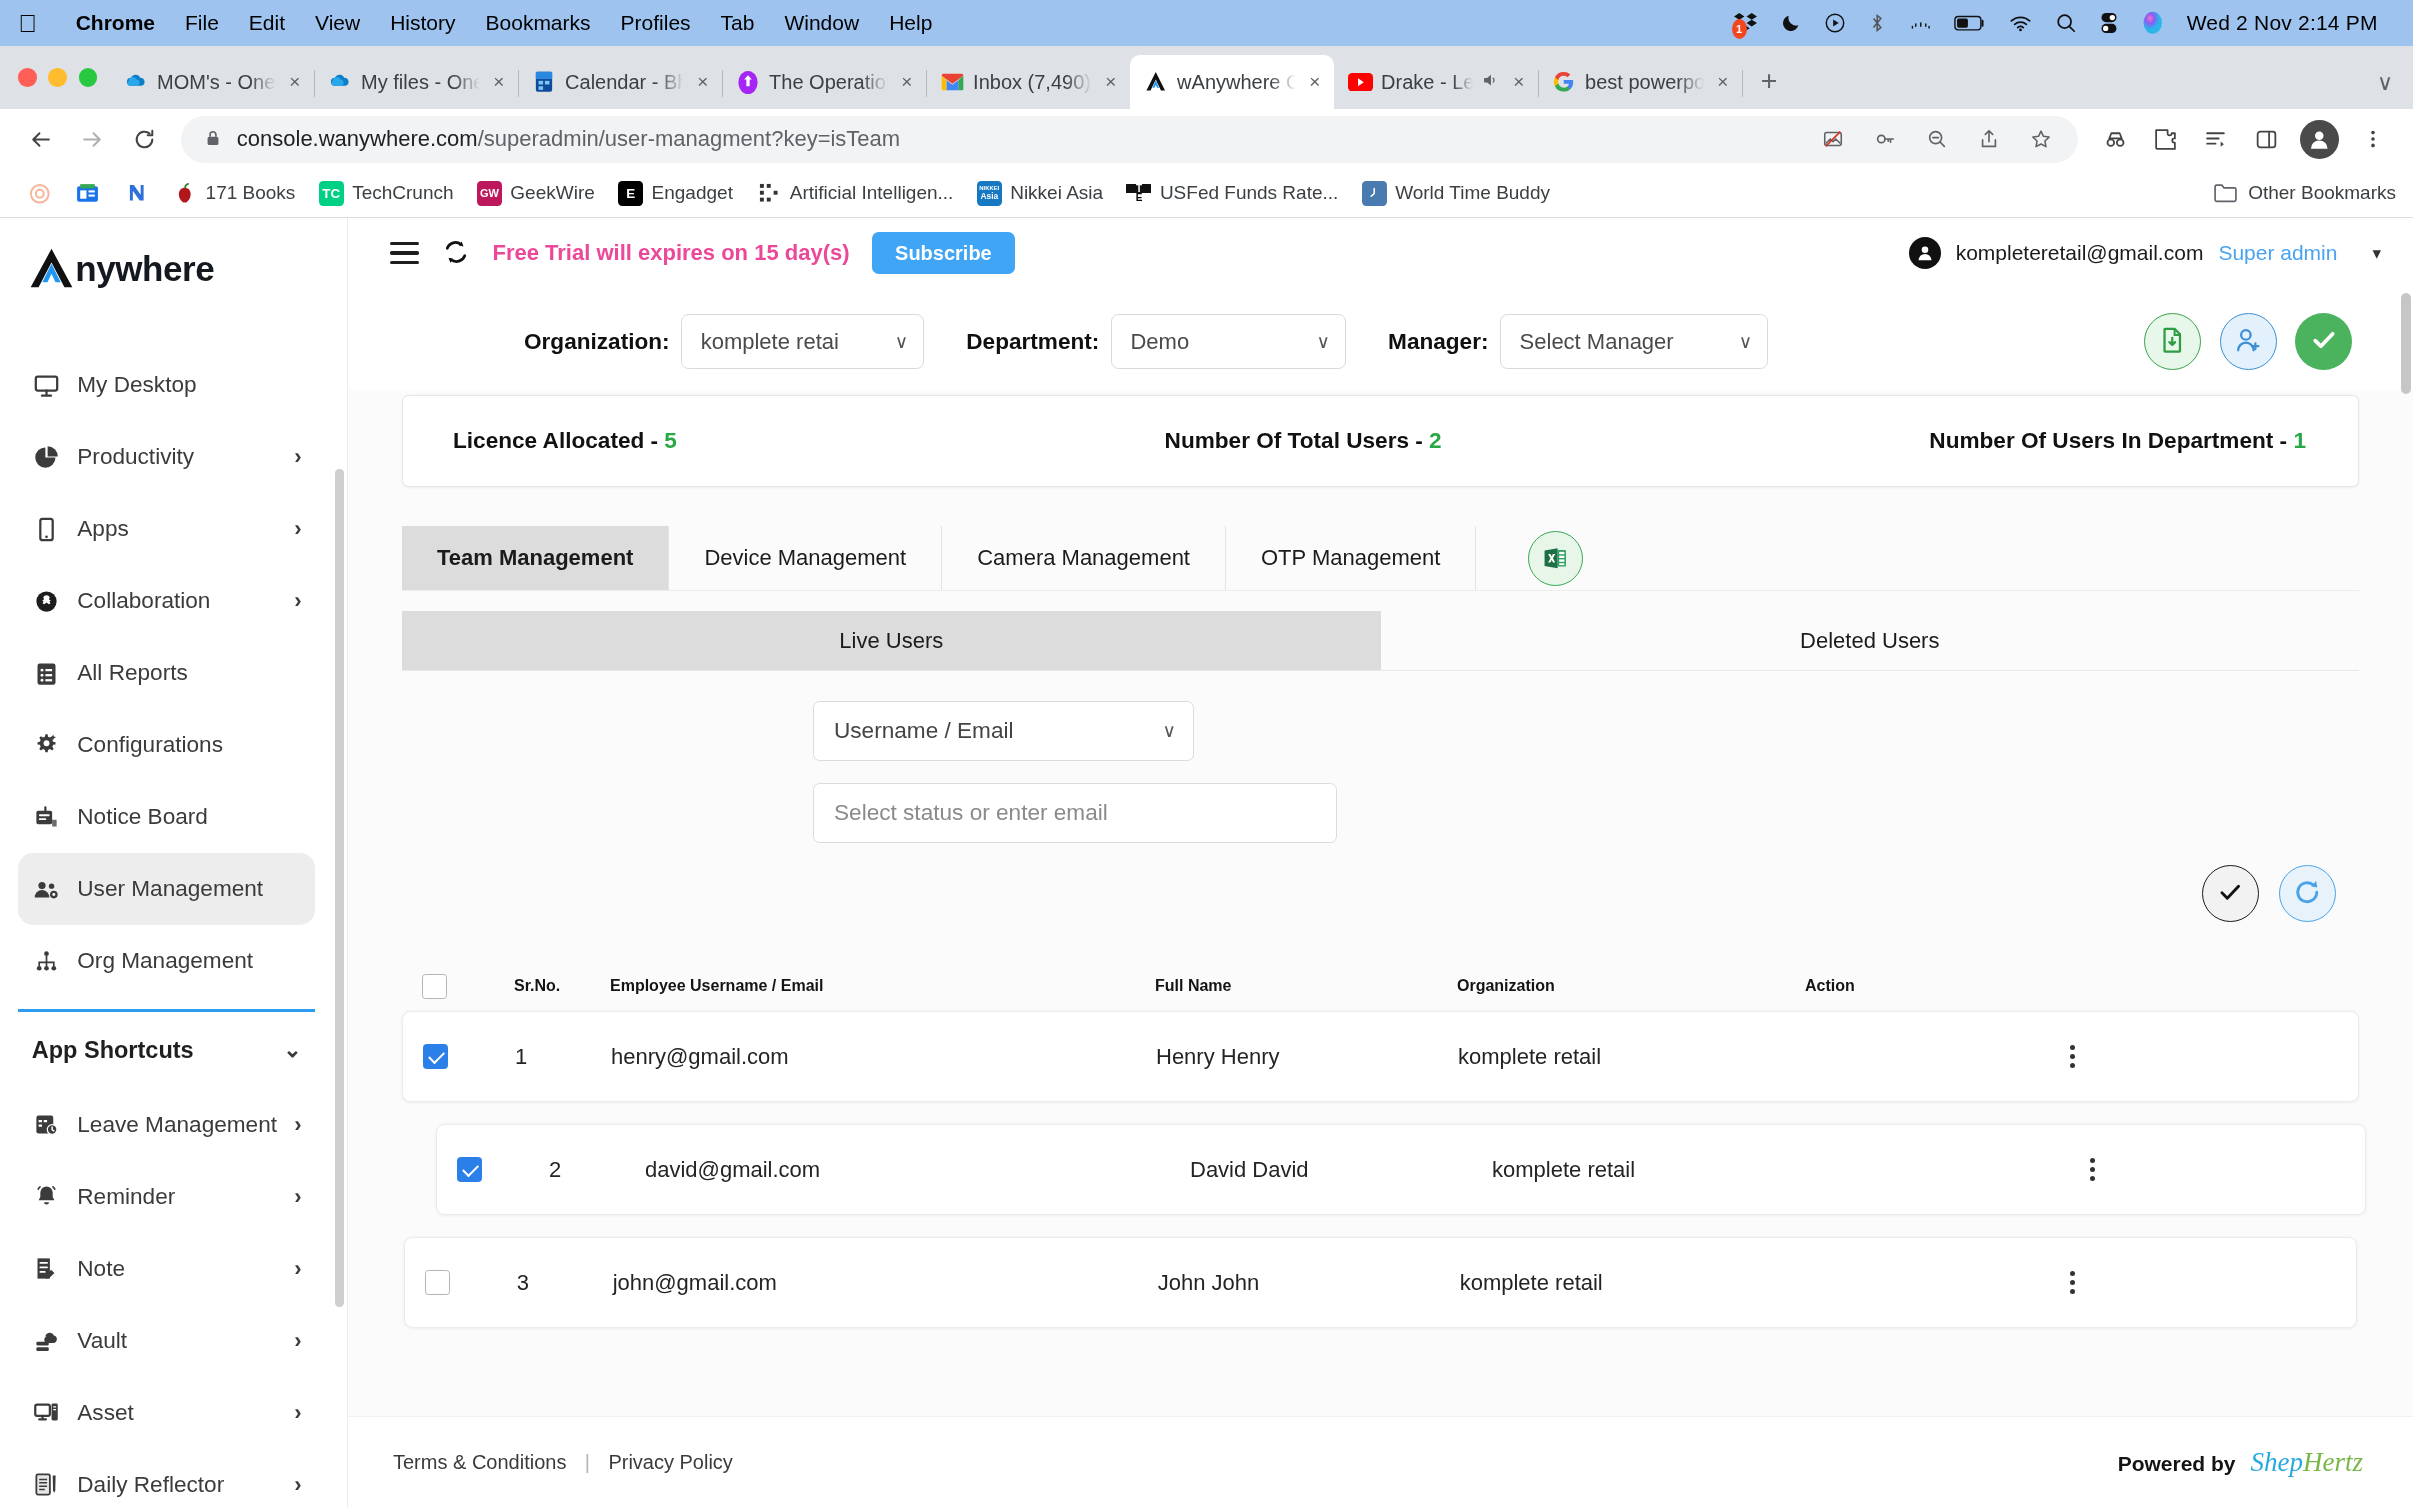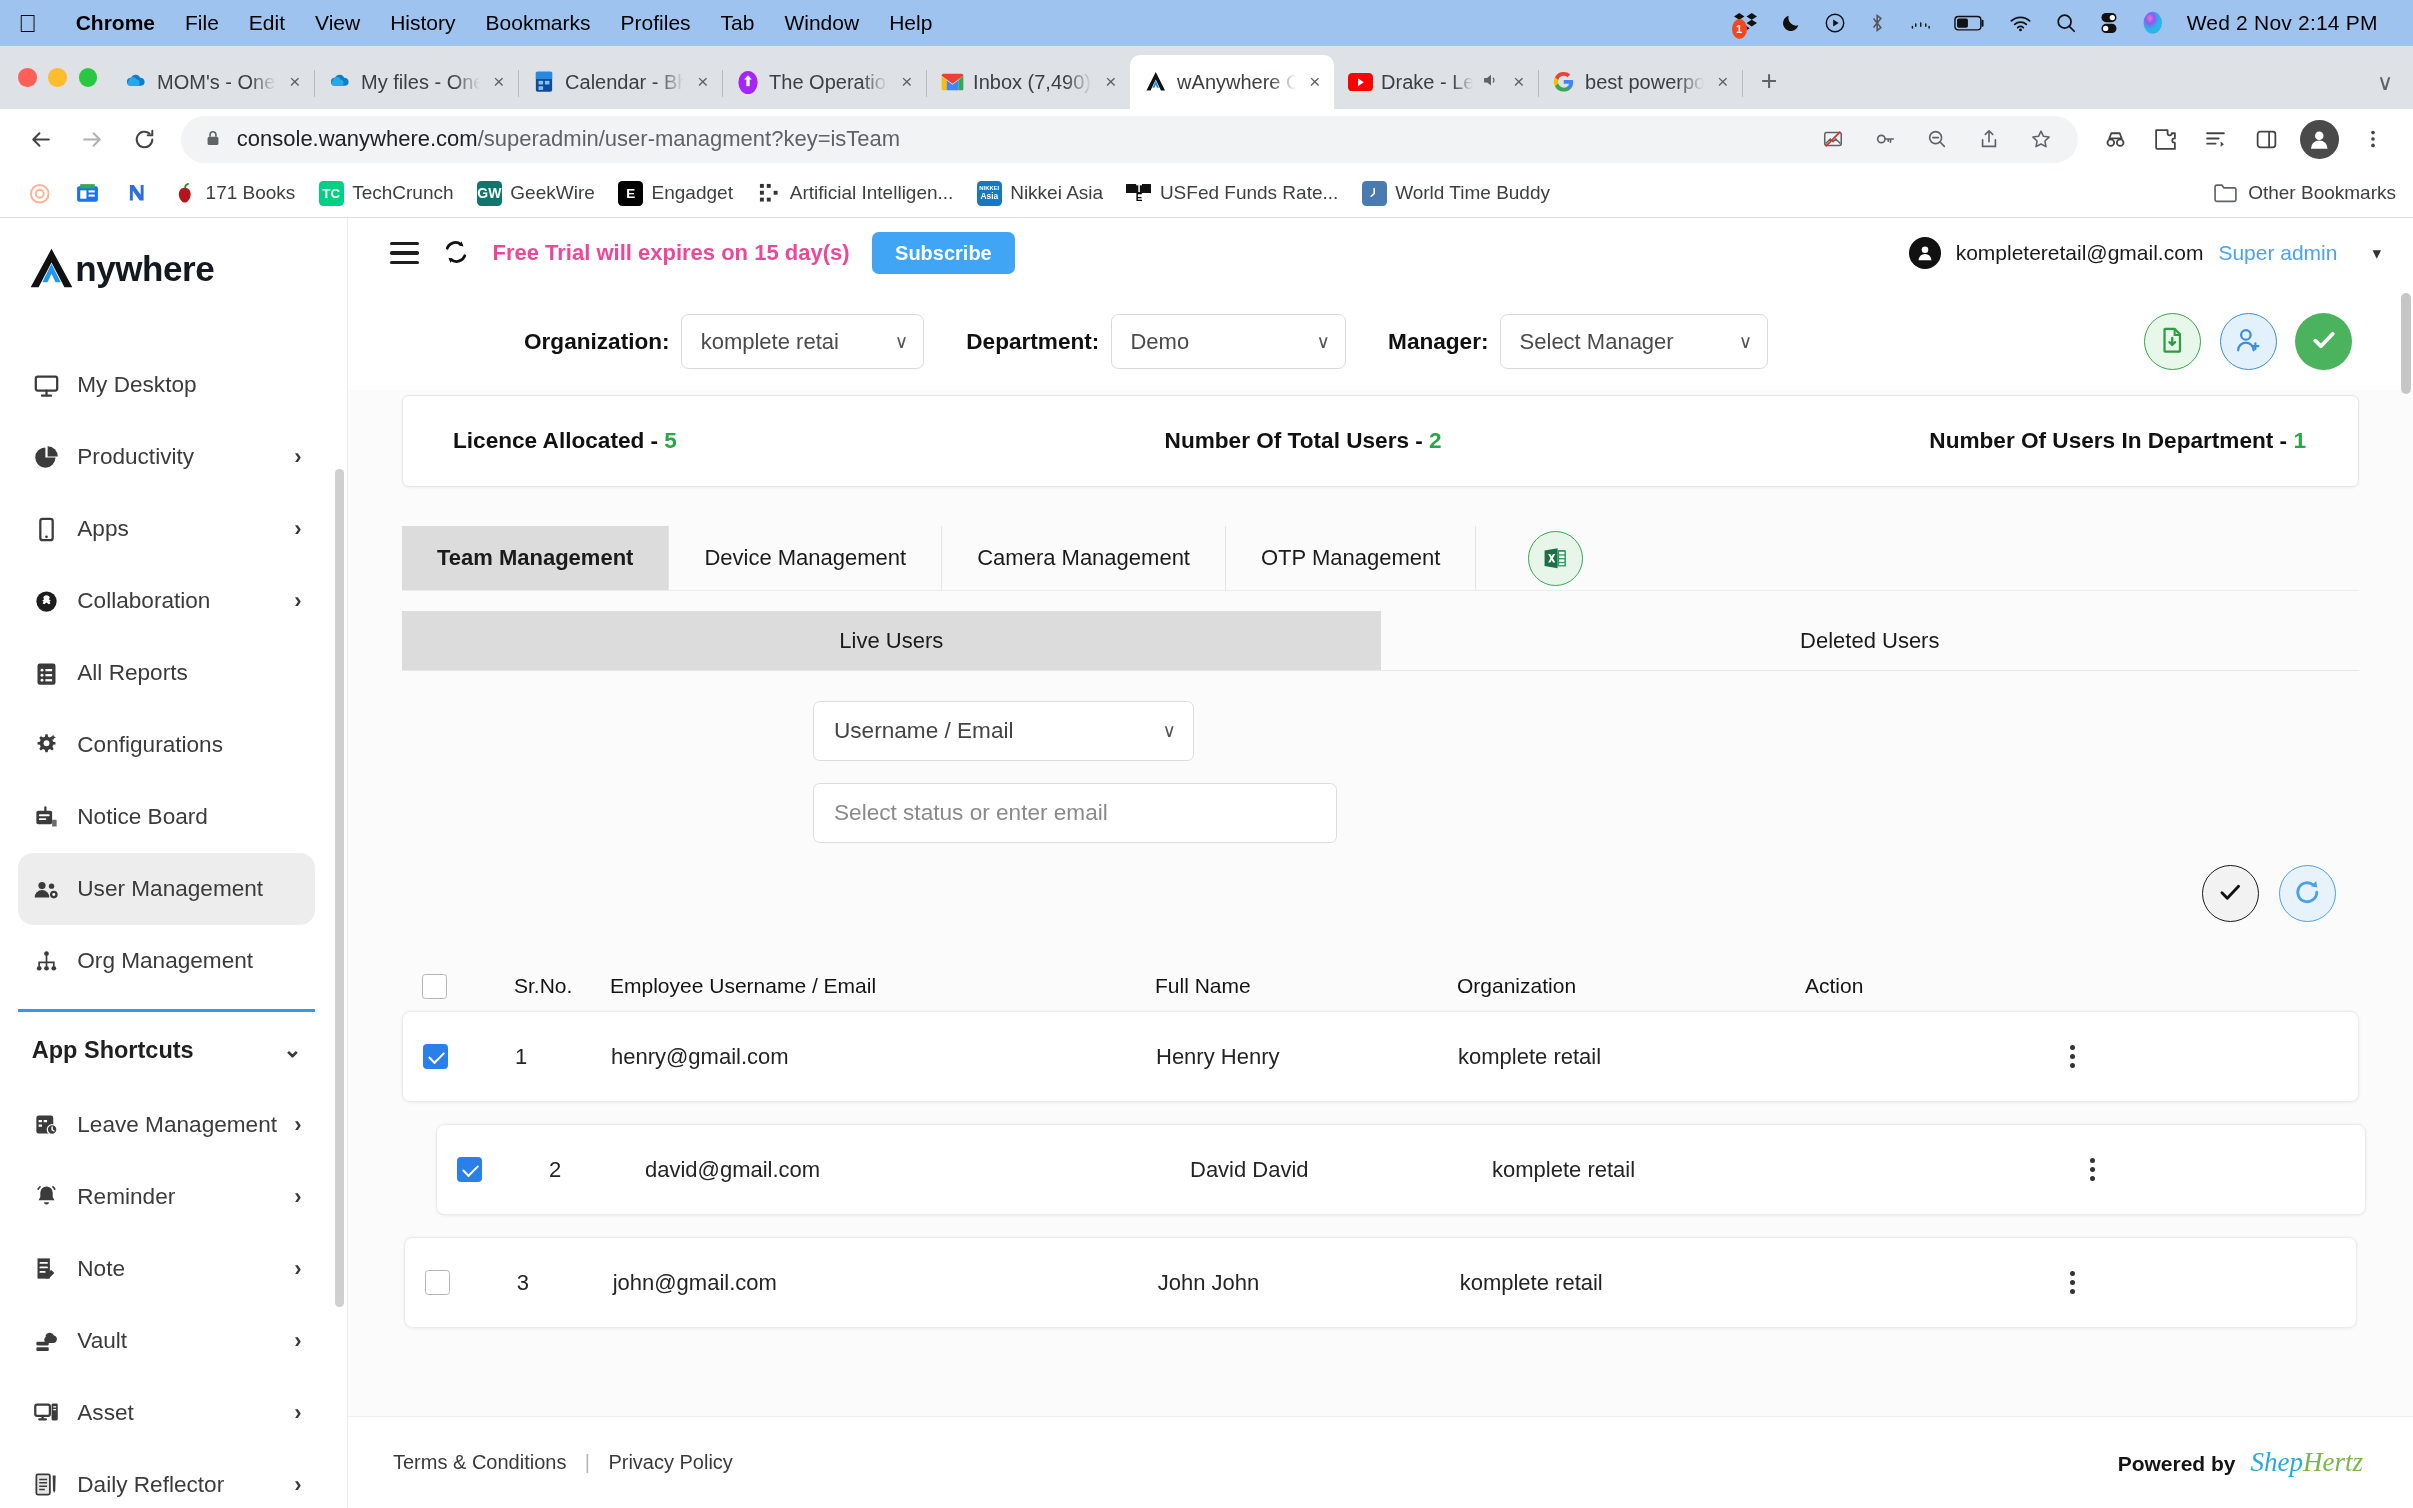--- a/index.html
+++ b/index.html
@@ -244,21 +244,21 @@
     border: 1.7px solid #1a1a1a; display: flex; align-items: center; justify-content: center;
   }
   .circ-lblue-out {
     width: 57px; height: 57px; border-radius: 50%; background: #e7f2fb;
     border: 1.7px solid #4aa3e8; display: flex; align-items: center; justify-content: center;
   }
 
   .table-wrap { margin: 39px 54px 0 54px; }
   .thead {
     display: flex; align-items: center; height: 50px;
-    font-size: 21px; font-weight: normal; color: #141414;
+    font-size: 16px; font-weight: bold; color: #141414;
     padding: 0 20px;
   }
   .col-chk { width: 92px; flex: 0 0 92px; display: flex; align-items: center; }
   .col-sr { width: 96px; flex: 0 0 96px; }
   .col-email { width: 545px; flex: 0 0 545px; }
   .col-name { width: 302px; flex: 0 0 302px; }
   .col-org { width: 348px; flex: 0 0 348px; }
   .col-act { flex: 1; }
   .chkbox {
     width: 25px; height: 25px; border: 1.7px solid #b4b4b4; border-radius: 3.4px;
@@ -640,21 +640,21 @@
           <path d="M12.4 7c0-2 1.4-3.6 3-4" stroke="#3a7d2c" stroke-width="1.8" fill="none" stroke-linecap="round"></path>
         </svg>
       </span>
     <span>171 Books</span>
   </div>
   <div class="bm">
     <span class="bm-ico" style="background:#00d084">TC</span>
     <span>TechCrunch</span>
   </div>
   <div class="bm">
-    <span class="bm-ico" style="background:#0f766e;font-size:14px">GW</span>
+    <span class="bm-ico" style="background:#be185d;font-size:11px">GW</span>
     <span>GeekWire</span>
   </div>
   <div class="bm">
     <span class="bm-ico" style="background:#000">E</span>
     <span>Engadget</span>
   </div>
   <div class="bm">
     <span class="bm-ico" style="background:transparent">
         <svg width="23.5" height="23.5" viewBox="0 0 24 24">
           <g fill="#333">

